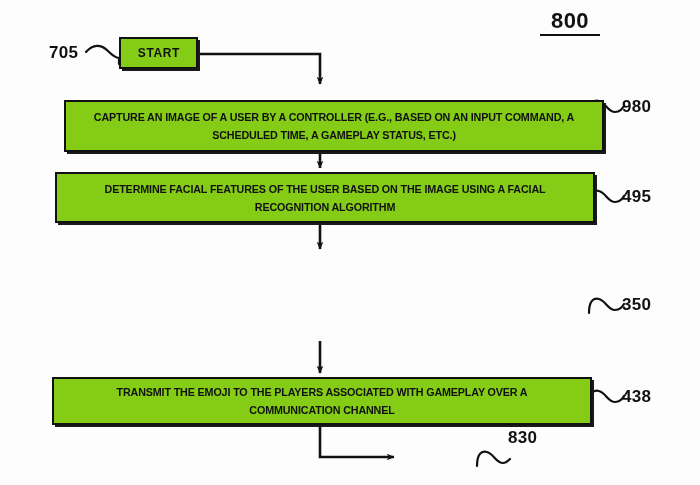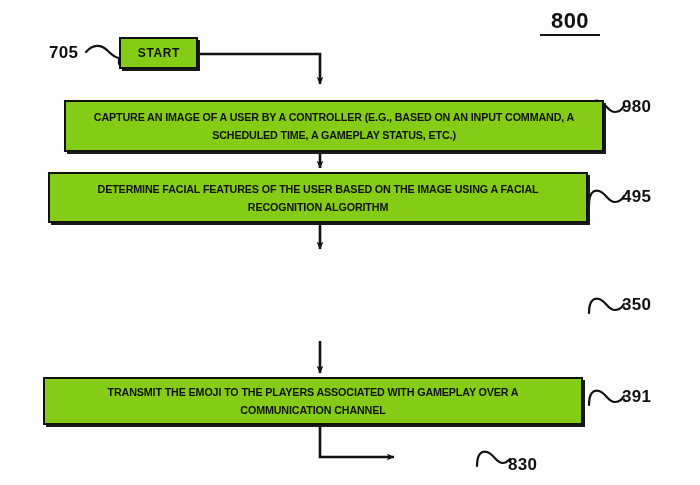--- a/index.html
+++ b/index.html
@@ -64,40 +64,40 @@
     white-space: pre-line;
   }
   .terminator .node-text {
     font-size: 12.5px;
     letter-spacing: 0.6px;
     font-weight: 600;
   }
 
   #node-start { left: 119px; top: 37px;  width: 79px;  height: 32px; }
   #node-810   { left: 64px;  top: 88px;  width: 540px; height: 52px; margin-top: 12px; }
-  #node-815   { left: 48px;  top: 172px; width: 540px; height: 51px; }
+  #node-815   { left: 55px;  top: 172px; width: 540px; height: 51px; }
   #node-820   { left: 48px;  top: 253px; width: 540px; height: 88px; }
-  #node-825   { left: 43px;  top: 377px; width: 540px; height: 48px; }
+  #node-825   { left: 52px;  top: 377px; width: 540px; height: 48px; }
   #node-end   { left: 398px; top: 442px; width: 78px;  height: 31px; }
 
   
   .ref-num {
     position: absolute;
     font-size: 17px;
     font-weight: 700;
     letter-spacing: 0.3px;
     line-height: 18px;
     white-space: nowrap;
   }
   #ref-805 { left: 49px;  top: 44px;  }
   #ref-810 { left: 622px; top: 98px;  }
   #ref-815 { left: 622px; top: 188px; }
   #ref-820 { left: 622px; top: 296px; }
   #ref-825 { left: 622px; top: 388px; }
-  #ref-830 { left: 508px; top: 429px; margin-top: 27px; }
+  #ref-830 { left: 508px; top: 429px; }
 </style>
 </head>
 <body>
 
 <div id="figure">
 
   <div class="fig-title">800</div>
 
   <svg id="figure-svg" viewBox="0 0 700 485">
     <defs>
@@ -144,16 +144,16 @@
 
   <div class="node" id="node-825">
     <span class="node-text">TRANSMIT THE EMOJI TO THE PLAYERS ASSOCIATED WITH GAMEPLAY OVER A COMMUNICATION CHANNEL</span>
   </div>
 
 
   <div class="ref-num" id="ref-805">705</div>
   <div class="ref-num" id="ref-810">980</div>
   <div class="ref-num" id="ref-815">495</div>
   <div class="ref-num" id="ref-820">350</div>
-  <div class="ref-num" id="ref-825">391</div>
+  <div class="ref-num" id="ref-825">438</div>
   <div class="ref-num" id="ref-830">830</div>
 
 </div>
 
 </body></html>

